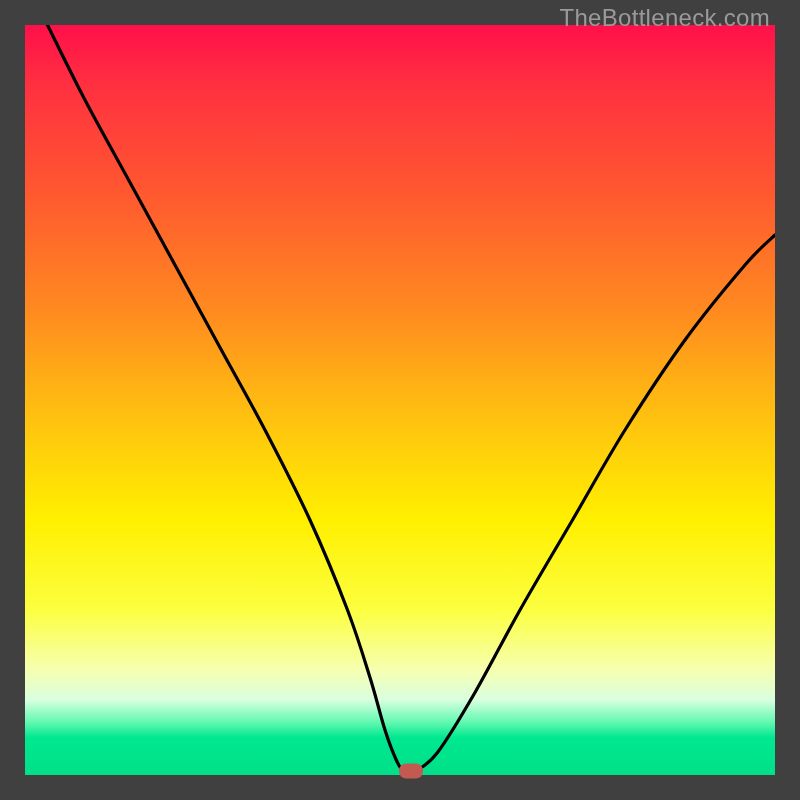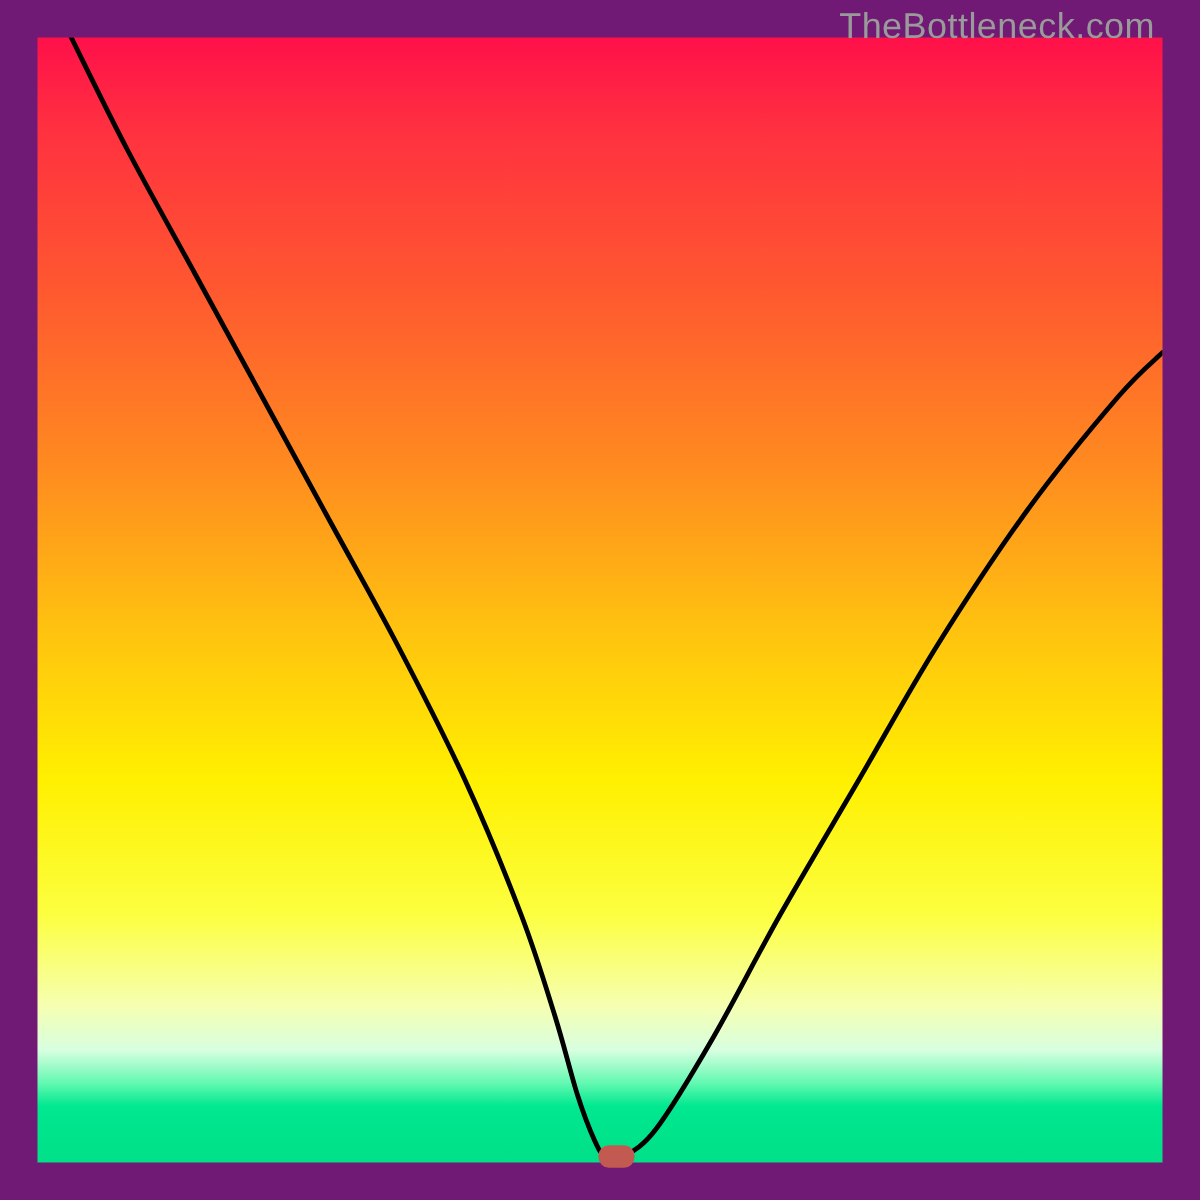--- a/index.html
+++ b/index.html
@@ -8,21 +8,21 @@
     background: #000;
     width: 800px;
     height: 800px;
     overflow: hidden;
     font-family: Arial, Helvetica, sans-serif;
   }
   .frame {
     position: relative;
     width: 800px;
     height: 800px;
-    background: #701a75;
+    background: #404040;
   }
   .plot-area {
     position: absolute;
     left: 25px;
     top: 25px;
     width: 750px;
     height: 750px;
     background: linear-gradient(to bottom,
       #ff104a 0%,
       #ff3040 8%,

